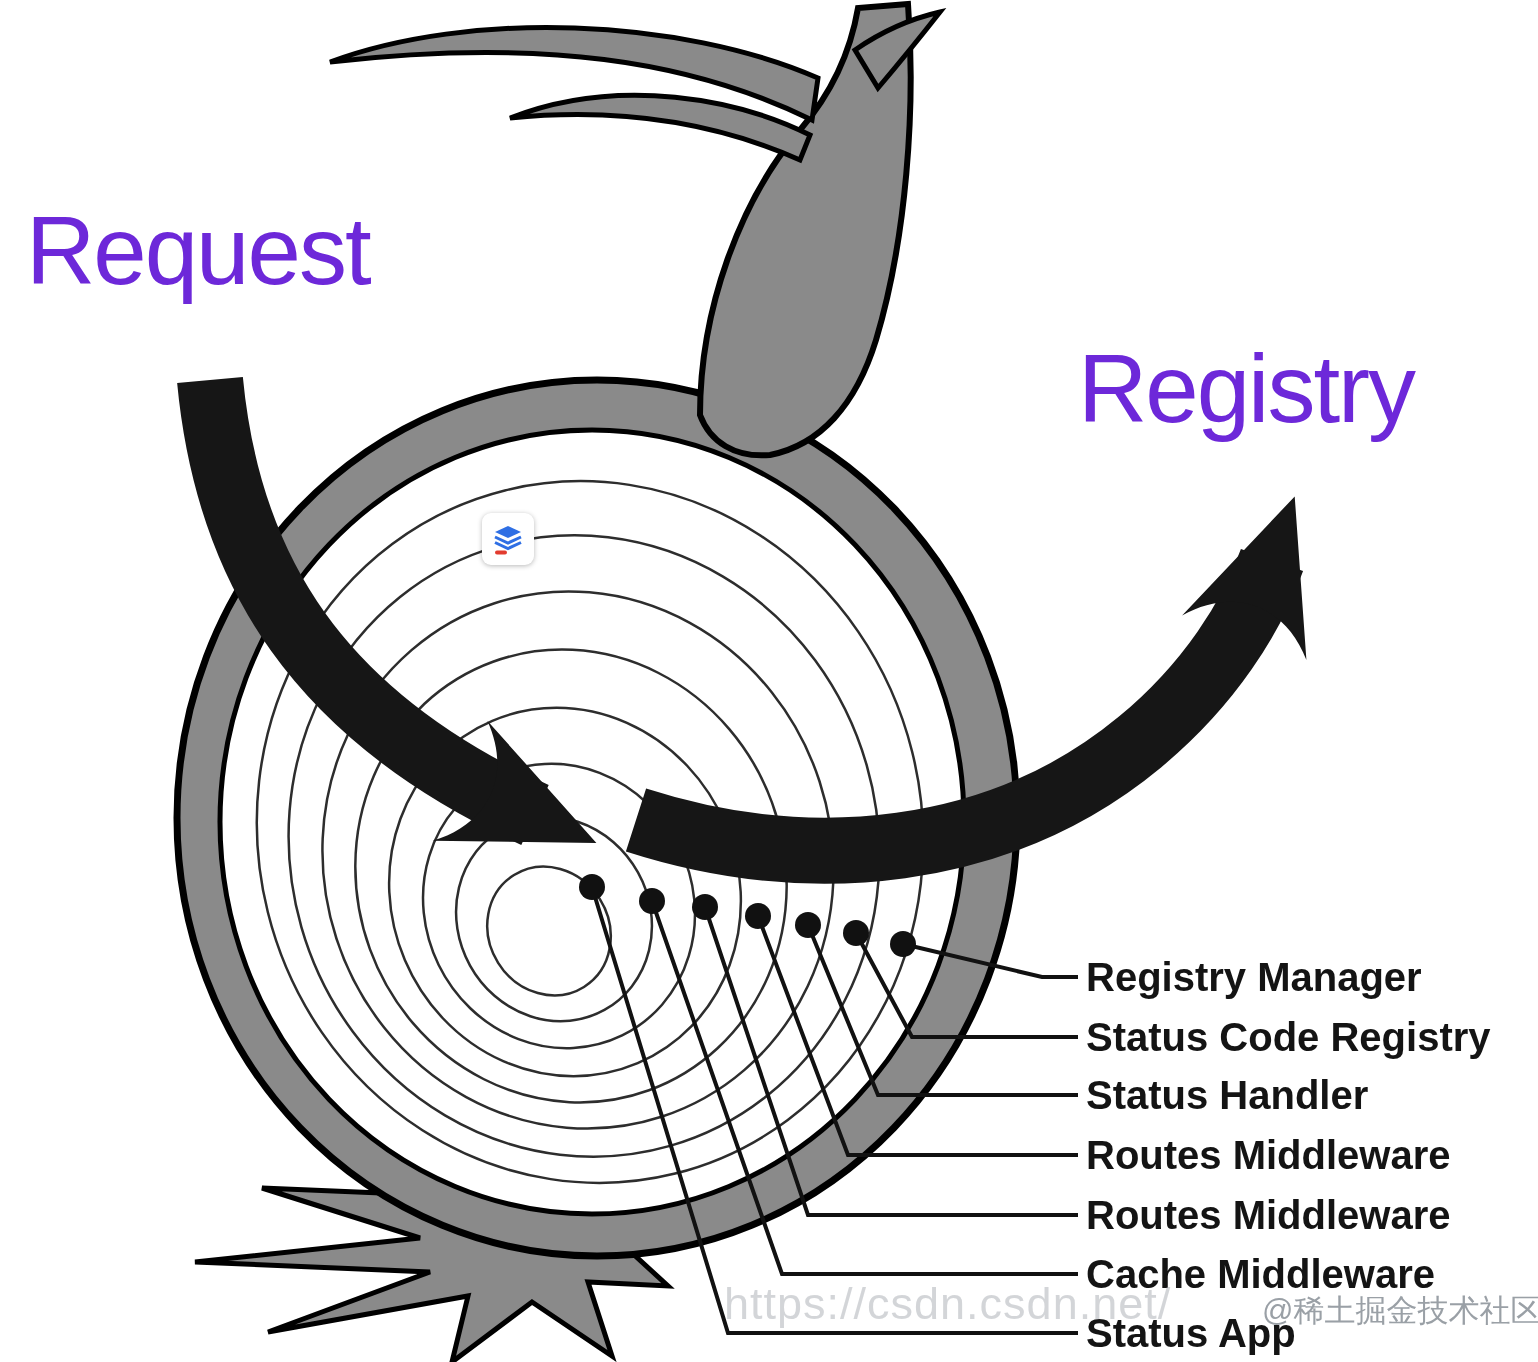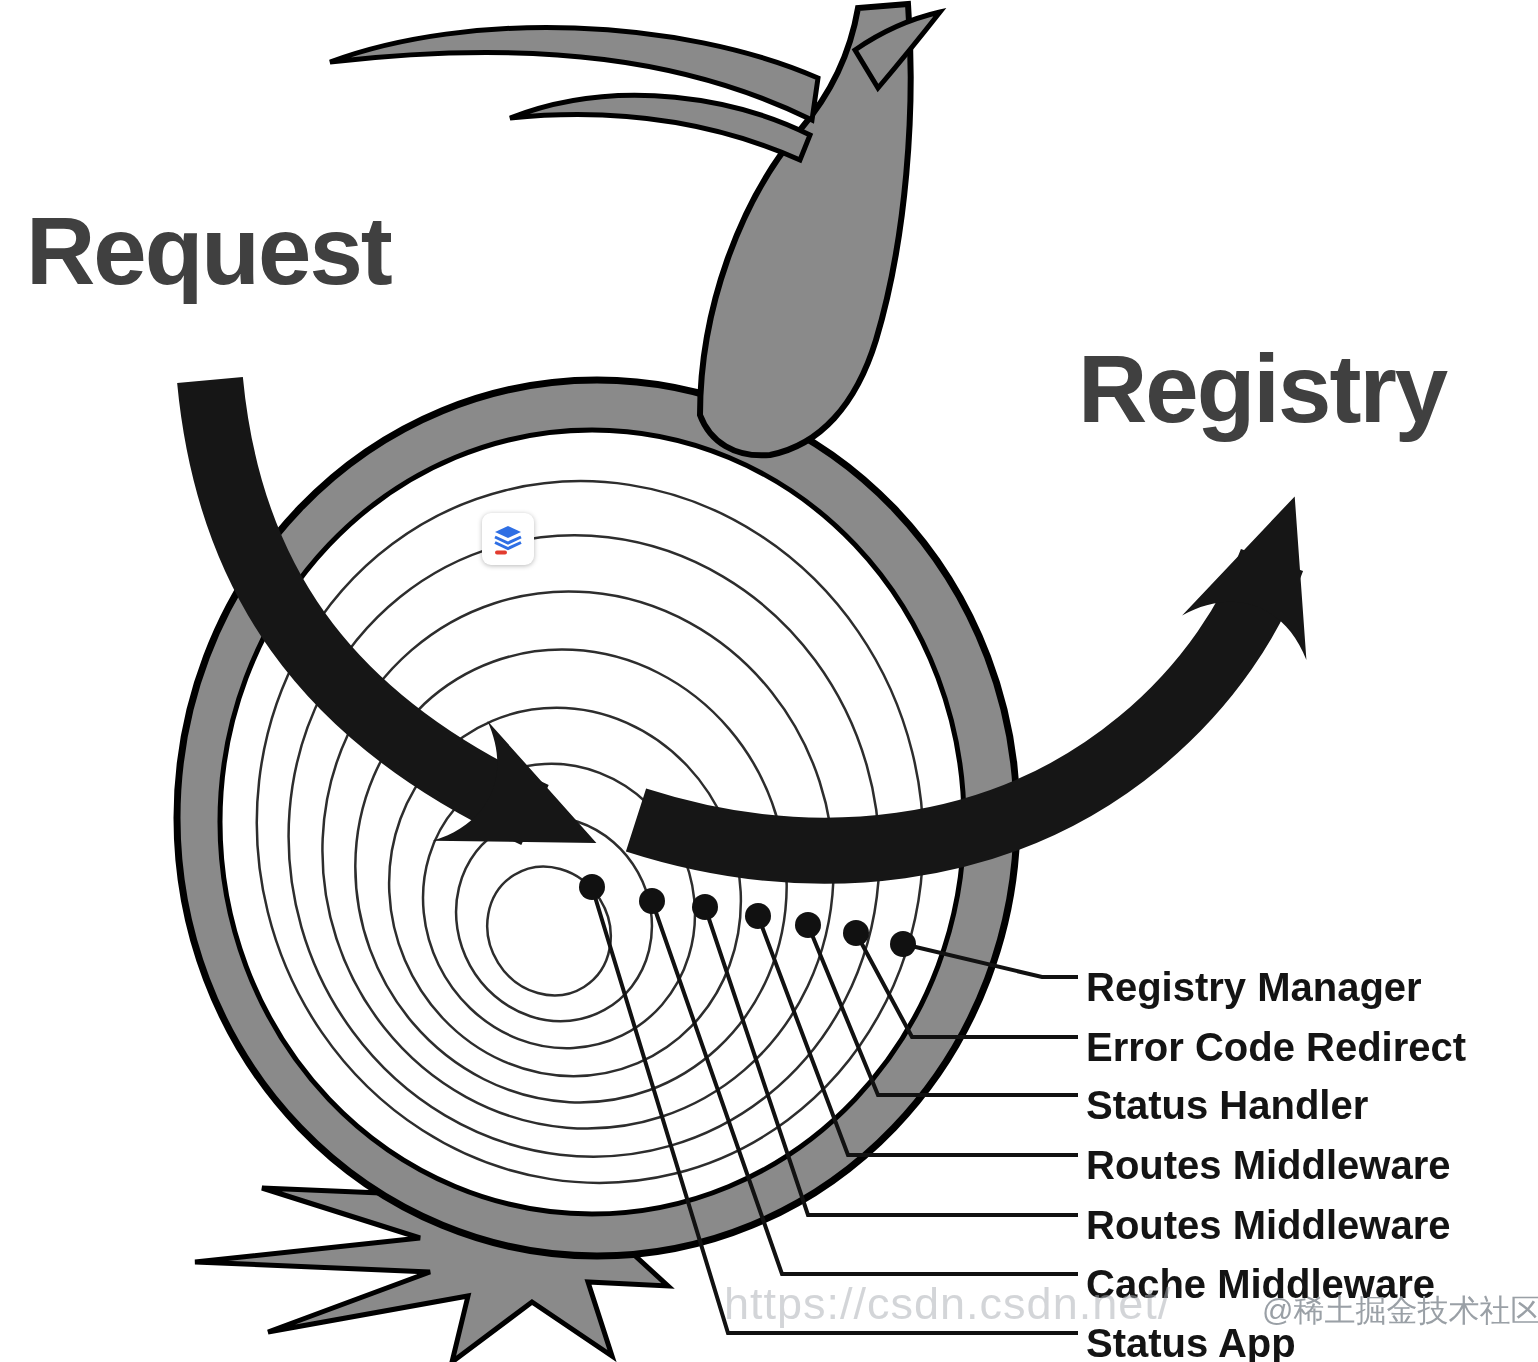--- a/index.html
+++ b/index.html
@@ -2,28 +2,28 @@
 <html><head>
 <meta charset="utf-8">
 <style>
   html,body{margin:0;padding:0;background:#ffffff;}
   .canvas{
     position:relative;width:1538px;height:1362px;background:#ffffff;
     overflow:hidden;font-family:"Liberation Sans",sans-serif;
   }
   .art{position:absolute;left:0;top:0;z-index:1;}
   .big-flow-label{
-    position:absolute;z-index:2;font-size:96px;font-weight:700;color:#404040;
+    position:absolute;z-index:2;font-size:96px;font-weight:400;color:#6d28d9;
     letter-spacing:-2px;white-space:nowrap;
   }
   .request-pos{left:26px;top:196px;}
   .response-pos{left:1078px;top:334px;}
   .layer-label{
     position:absolute;left:1086px;z-index:2;transform:translateY(-50%);
-    font-size:40px;font-weight:700;color:#141414;white-space:nowrap;margin-top:10px;
+    font-size:40px;font-weight:700;color:#141414;white-space:nowrap;
   }
   .wm-url{
     position:absolute;left:724px;top:1278px;z-index:3;font-size:45px;
     color:#a9adb3;opacity:.5;letter-spacing:1px;white-space:nowrap;
   }
   .wm-comm{
     position:absolute;left:1262px;top:1290px;z-index:3;font-size:31px;
     color:#9aa0a6;white-space:nowrap;font-family:"Liberation Sans",sans-serif;
   }
   .badge{
@@ -95,21 +95,21 @@
       <circle cx="808" cy="925" r="13"></circle>
       <circle cx="856" cy="933" r="13"></circle>
       <circle cx="903" cy="944" r="13"></circle>
     </g>
   </svg>
 
   <div class="big-flow-label request-pos">Request</div>
   <div class="big-flow-label response-pos">Registry</div>
 
   <div class="layer-label" style="top:977px">Registry Manager</div>
-  <div class="layer-label" style="top:1037px">Error Code Redirect</div>
+  <div class="layer-label" style="top:1037px">Status Code Registry</div>
   <div class="layer-label" style="top:1095px">Status Handler</div>
   <div class="layer-label" style="top:1155px">Routes Middleware</div>
   <div class="layer-label" style="top:1215px">Routes Middleware</div>
   <div class="layer-label" style="top:1274px">Cache Middleware</div>
   <div class="layer-label" style="top:1333px">Status App</div>
 
   <div class="wm-url">https://csdn.csdn.net/</div>
   <div class="wm-comm">@稀土掘金技术社区</div>
 
   <div class="badge">

